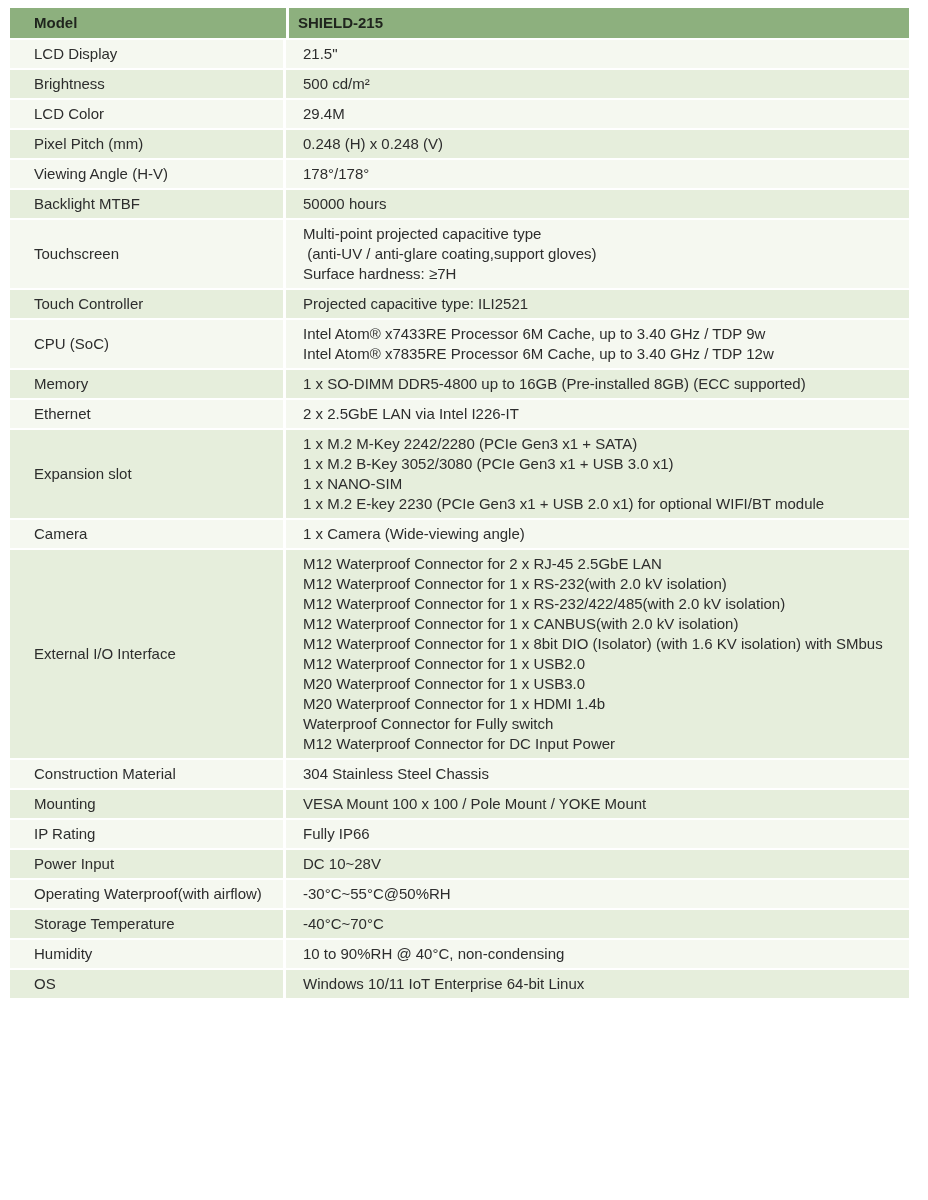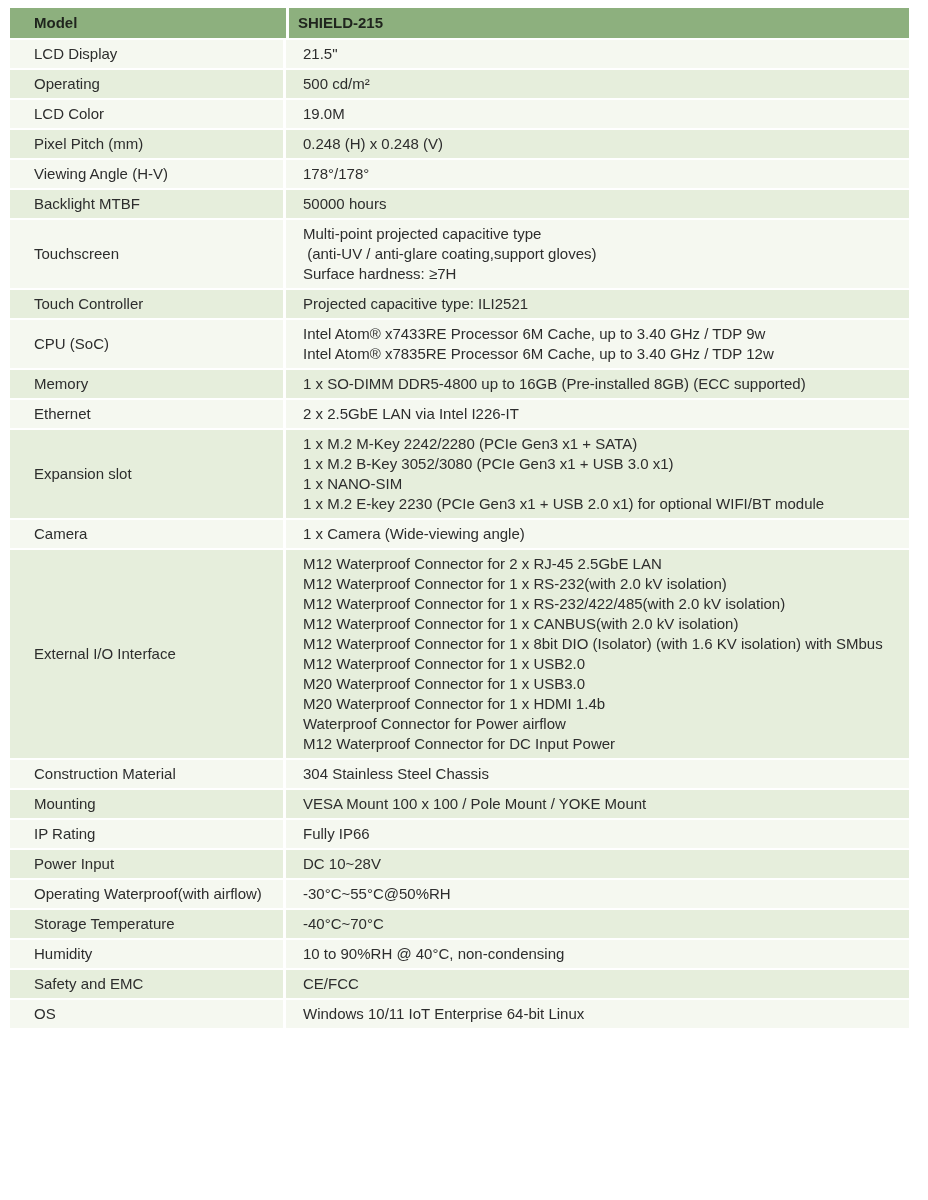--- a/index.html
+++ b/index.html
@@ -69,31 +69,31 @@
     <tbody id="spec-body">
   <tr>
     <td class="label">LCD Display</td>
     <td class="value">
             <div class="vline">21.5"</div>
           </td>
   </tr>
 
 
   <tr>
-    <td class="label">Operating</td>
+    <td class="label">Brightness</td>
     <td class="value">
             <div class="vline">500 cd/m²</div>
           </td>
   </tr>
 
 
   <tr>
     <td class="label">LCD Color</td>
     <td class="value">
-            <div class="vline">19.0M</div>
+            <div class="vline">29.4M</div>
           </td>
   </tr>
 
   <tr>
     <td class="label">Pixel Pitch (mm)</td>
     <td class="value">
             <div class="vline">0.248 (H) x 0.248 (V)</div>
           </td>
   </tr>
 
@@ -171,21 +171,21 @@
     <td class="label">External I/O Interface</td>
     <td class="value">
             <div class="vline">M12 Waterproof Connector for 2 x RJ-45 2.5GbE LAN</div>
             <div class="vline">M12 Waterproof Connector for 1 x RS-232(with 2.0 kV isolation)</div>
             <div class="vline">M12 Waterproof Connector for 1 x RS-232/422/485(with 2.0 kV isolation)</div>
             <div class="vline">M12 Waterproof Connector for 1 x CANBUS(with 2.0 kV isolation)</div>
             <div class="vline">M12 Waterproof Connector for 1 x 8bit DIO (Isolator) (with 1.6 KV isolation) with SMbus</div>
             <div class="vline">M12 Waterproof Connector for 1 x USB2.0</div>
             <div class="vline">M20 Waterproof Connector for 1 x USB3.0</div>
             <div class="vline">M20 Waterproof Connector for 1 x HDMI 1.4b</div>
-            <div class="vline">Waterproof Connector for Power airflow</div>
+            <div class="vline">Waterproof Connector for Fully switch</div>
             <div class="vline">M12 Waterproof Connector for DC Input Power</div>
           </td>
   </tr>
 
   <tr>
     <td class="label">Construction Material</td>
     <td class="value">
             <div class="vline">304 Stainless Steel Chassis</div>
           </td>
   </tr>
@@ -225,26 +225,20 @@
           </td>
   </tr>
 
   <tr>
     <td class="label">Humidity</td>
     <td class="value">
             <div class="vline">10 to 90%RH @ 40°C, non-condensing</div>
           </td>
   </tr>
 
-  <tr>
-    <td class="label">Safety and EMC</td>
-    <td class="value">
-            <div class="vline">CE/FCC</div>
-          </td>
-  </tr>
 
   <tr>
     <td class="label">OS</td>
     <td class="value">
             <div class="vline">Windows 10/11 IoT Enterprise 64-bit Linux</div>
           </td>
   </tr>
 </tbody>
   </table>
 </div>

